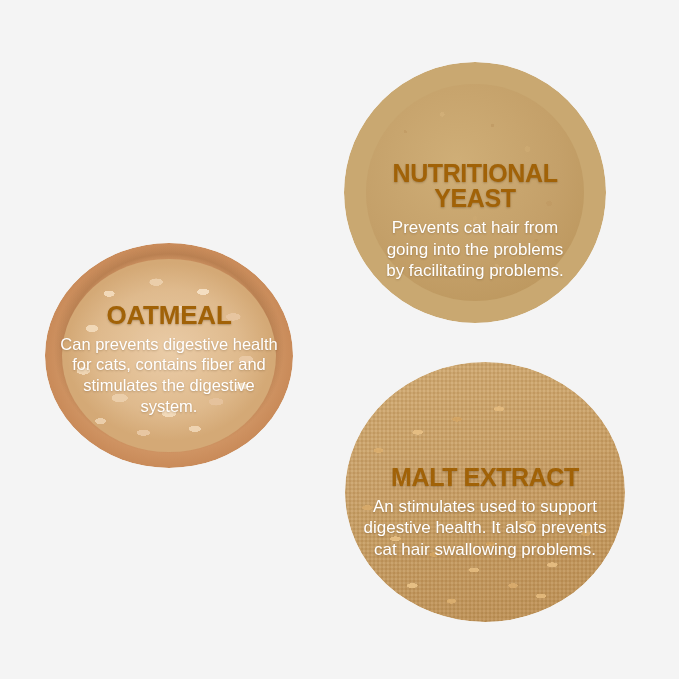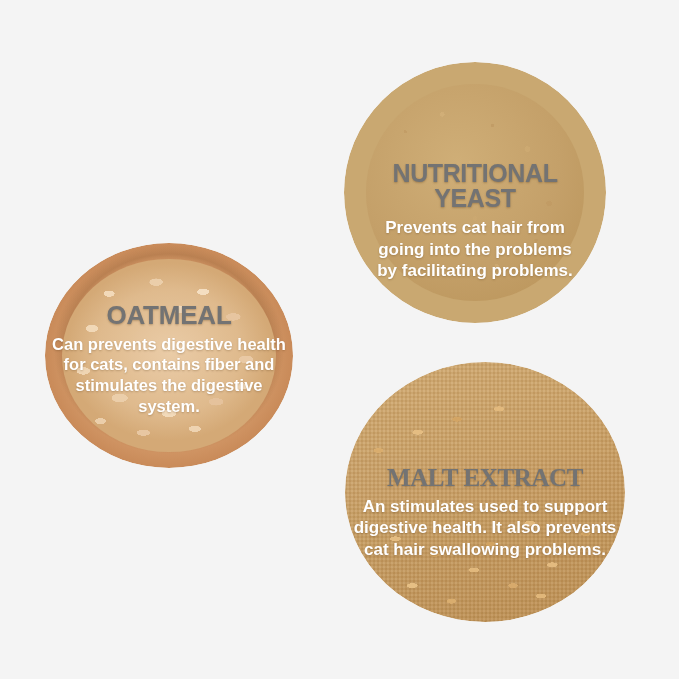--- a/index.html
+++ b/index.html
@@ -43,29 +43,29 @@
     width: 100%;
     padding: 0 6px;
     box-sizing: border-box;
     color: #ffffff;
   }
 
   .title {
     font-weight: 800;
     letter-spacing: -0.2px;
     line-height: 1.02;
-    color: #737373;
+    color: #a16207;
     text-transform: uppercase;
     margin: 0 0 5px 0;
     text-shadow: 0 1px 2px rgba(90,60,25,0.35);
     font-stretch: condensed;
   }
 
   .desc {
-    font-weight: 700;
+    font-weight: 400;
     color: #ffffff;
     margin: 0;
     text-shadow: 0 1px 2px rgba(90,60,25,0.30);
   }
 
   
   #oatmeal {
     left: 45px;
     top: 243px;
     width: 248px;
@@ -187,21 +187,21 @@
       radial-gradient(ellipse 9px 4px at 70% 90%, #e0b679 0 58%, rgba(0,0,0,0) 61%),
       radial-gradient(ellipse 8px 4px at 38% 92%, #d9ad6e 0 58%, rgba(0,0,0,0) 61%),
       radial-gradient(ellipse 9px 4px at 24% 86%, #e6bf84 0 58%, rgba(0,0,0,0) 61%),
       radial-gradient(ellipse 8px 4px at 52% 70%, #d1a362 0 58%, rgba(0,0,0,0) 61%),
       radial-gradient(ellipse 9px 4px at 66% 62%, #e2b97d 0 58%, rgba(0,0,0,0) 61%),
       radial-gradient(ellipse 8px 4px at 88% 84%, #d8ac6d 0 58%, rgba(0,0,0,0) 61%),
       linear-gradient(180deg, rgba(255,255,255,0) 0 8%, rgba(0,0,0,0.02) 100%);
     mask-image: radial-gradient(ellipse 120% 100% at 36% 70%, #000 0 58%, rgba(0,0,0,0.35) 78%, rgba(0,0,0,0) 94%);
     -webkit-mask-image: radial-gradient(ellipse 120% 100% at 36% 70%, #000 0 58%, rgba(0,0,0,0.35) 78%, rgba(0,0,0,0) 94%);
   }
-  #malt .title { font-size: 25px; letter-spacing: -0.4px; font-family: Liberation Serif, serif; }
+  #malt .title { font-size: 25px; letter-spacing: -0.4px; }
   #malt .desc  { font-size: 17px; line-height: 1.28; }
   #malt .copy  { margin-top: 42px; }
 
   .line { display: block; }
 </style>
 </head>
 <body>
 
 <div class="stage">
 

